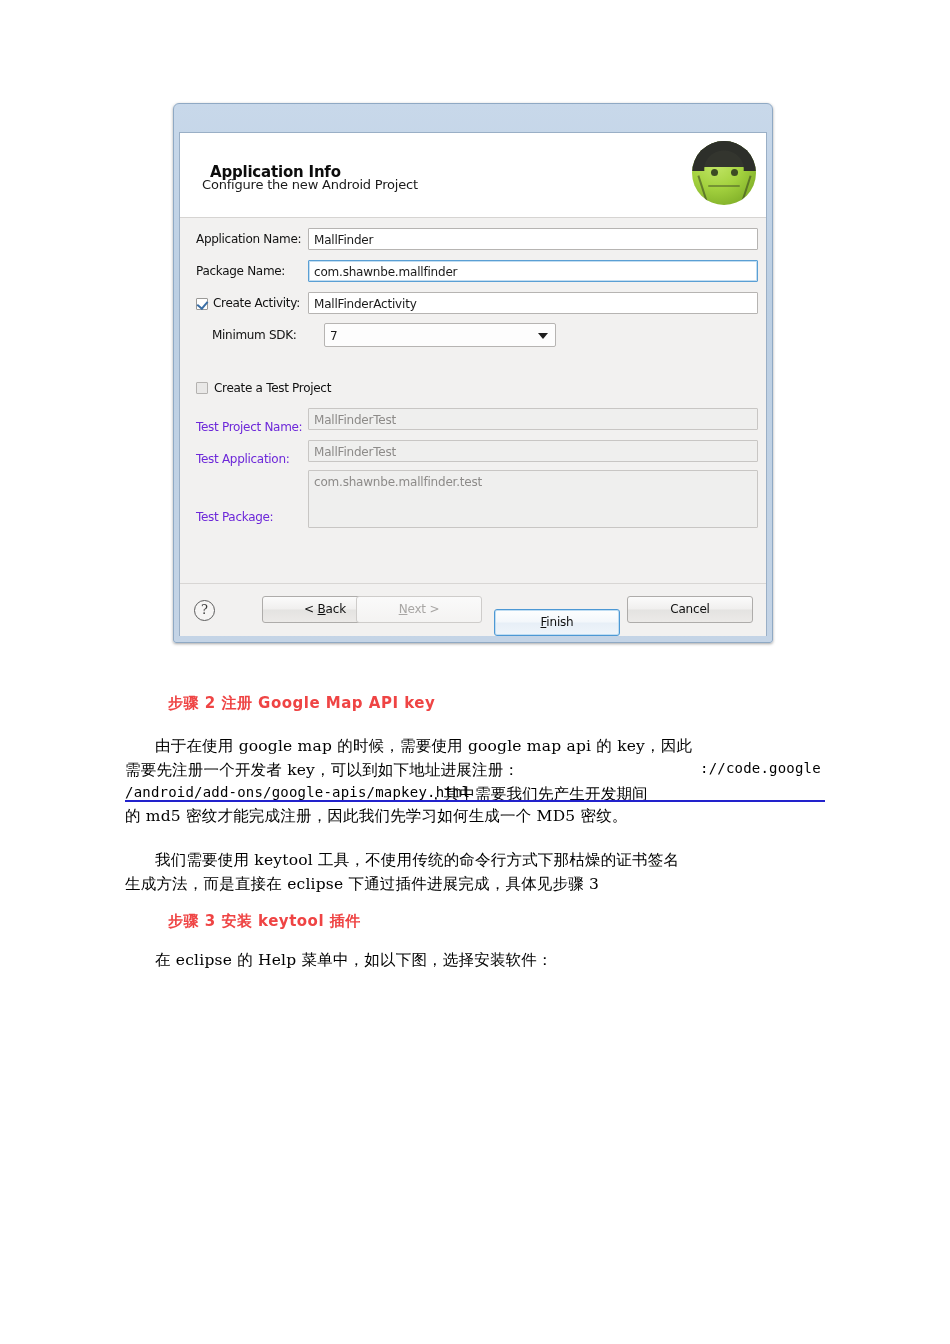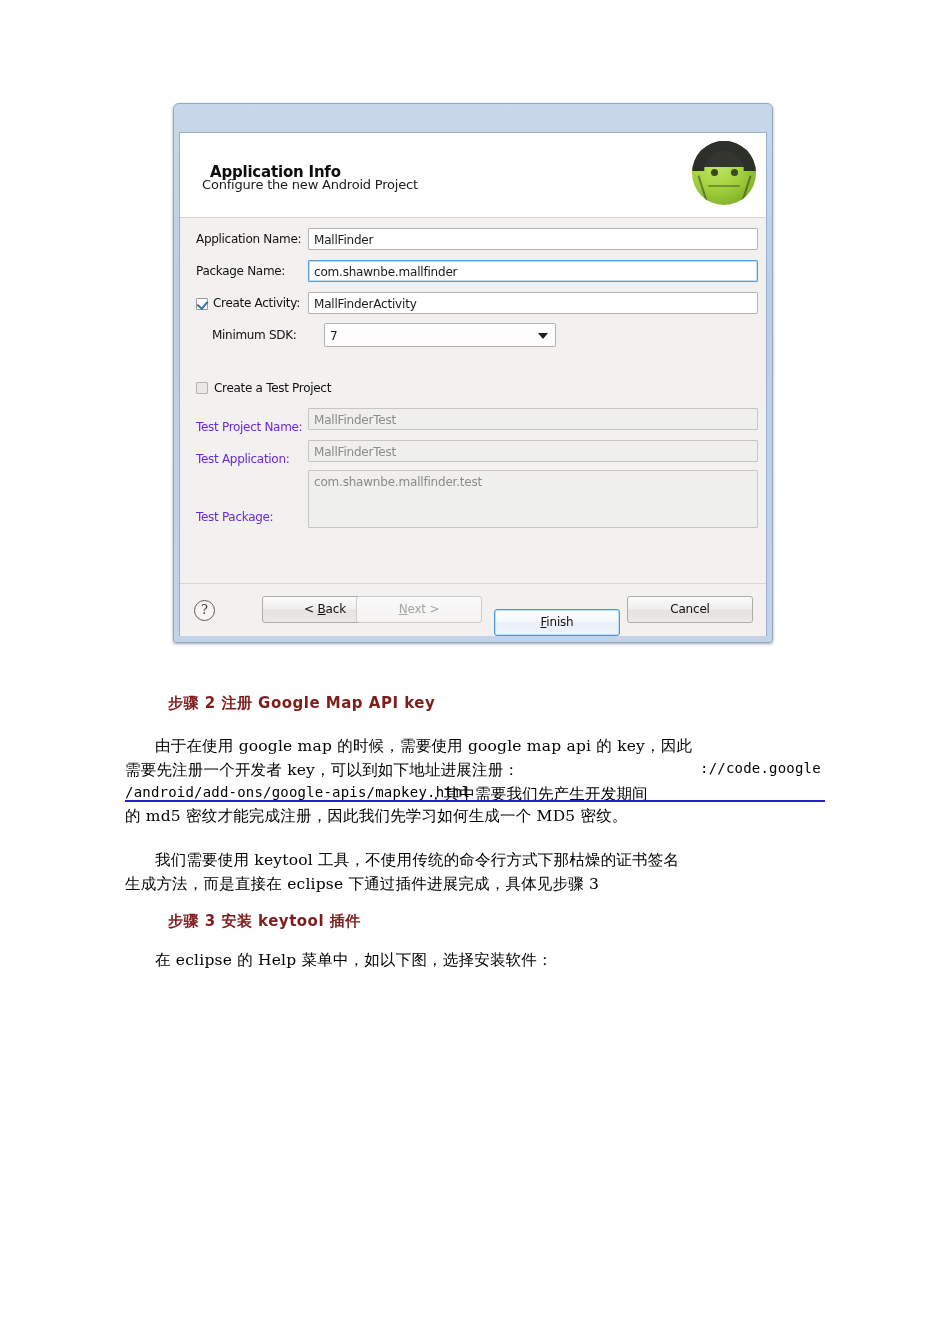--- a/index.html
+++ b/index.html
@@ -166,21 +166,21 @@
     border:1px solid #4d98d4;
     box-shadow:0 0 0 1px #bfddf2 inset;
     background:linear-gradient(180deg,#fdfefe 0%,#f3f7fb 48%,#e7eff7 52%,#eff5fa 100%);
   }
   .btn u{text-decoration:underline;}
 
   
   .doc{position:absolute;left:0;top:0;width:950px;}
   .h-step{
     position:absolute;font-family:"DejaVu Sans", sans-serif;
-    font-size:15px;font-weight:bold;color:#7f1d1d;letter-spacing:0.5px;white-space:nowrap;
+    font-size:15px;font-weight:bold;color:#ef4444;letter-spacing:0.5px;white-space:nowrap;
   }
   .p-line{
     position:absolute;font-family:"DejaVu Serif", serif;
     font-size:15.5px;color:#000;letter-spacing:0.2px;white-space:nowrap;
   }
   .p-line.mono{font-family:"DejaVu Sans Mono", monospace;}
   .ulblue{
     position:absolute;height:2px;background:#2222cc;
   }
 </style>

